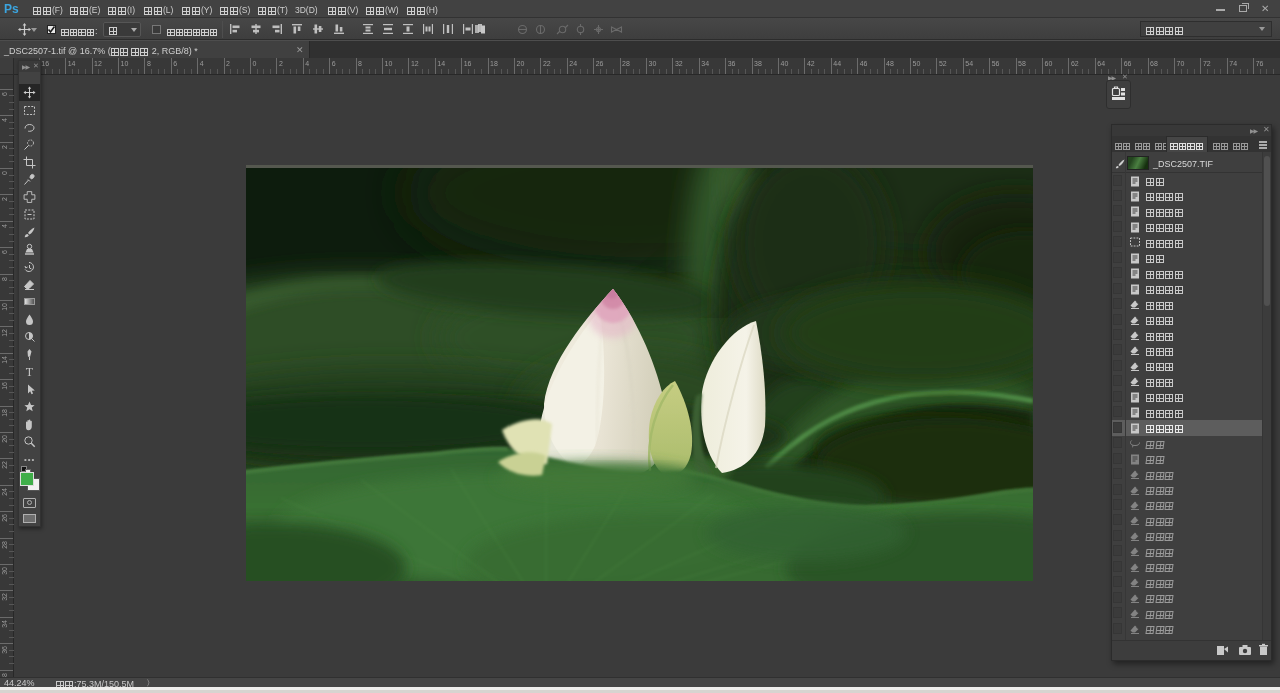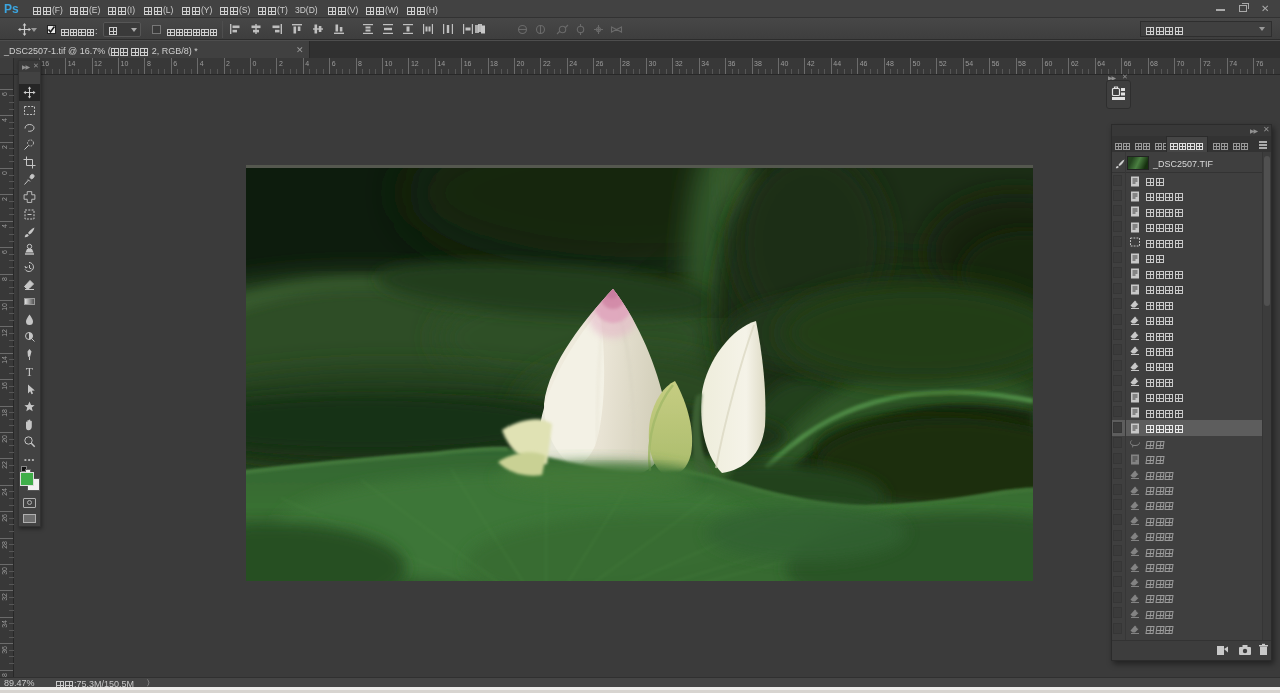--- a/index.html
+++ b/index.html
@@ -1006,16 +1006,16 @@
 <rect x="1" y="3" width="12" height="8" rx="1" fill="#c9c9c9"></rect>
     <rect x="4.5" y="1" width="5" height="3" fill="#c9c9c9"></rect>
     <circle cx="7" cy="7" r="2.2" fill="#3d3d3d"></circle>
   </svg>
 <svg class="abs" style="left:1258px;top:643px" width="11" height="13" viewBox="0 0 11 13">
 <rect x="2" y="3.5" width="7" height="8.5" fill="#c9c9c9"></rect>
     <rect x="1" y="2" width="9" height="1.4" fill="#c9c9c9"></rect>
     <rect x="4" y="0.8" width="3" height="1.6" fill="#c9c9c9"></rect>
   </svg>
 <div class="abs" style="left:0;top:677px;width:1280px;height:10px;background:#454545;border-top:1px solid #303030;"></div>
-<div class="abs" style="left:4px;top:678px;color:#c9c9c9;font-size:9px;white-space:nowrap;">89.47%</div>
+<div class="abs" style="left:4px;top:678px;color:#c9c9c9;font-size:9px;white-space:nowrap;">44.24%</div>
 <div class="abs" style="left:56px;top:679px;color:#c9c9c9;font-size:9px;white-space:nowrap;"><span class="cj" style="width:8px;height:8px;margin-right:1px;opacity:1.0;border:1px solid #c9c9c9;background:linear-gradient(#c9c9c9 0 0) 50% 50%/100% 1px no-repeat,linear-gradient(#c9c9c9 0 0) 50% 50%/1px 100% no-repeat;"></span><span class="cj" style="width:8px;height:8px;margin-right:1px;opacity:1.0;border:1px solid #c9c9c9;background:linear-gradient(#c9c9c9 0 0) 50% 50%/100% 1px no-repeat,linear-gradient(#c9c9c9 0 0) 50% 50%/1px 100% no-repeat;"></span><span style="vertical-align:1px">:75.3M/150.5M</span></div>
 <div class="abs" style="left:147px;top:678px;color:#9a9a9a;font-size:8px;white-space:nowrap;">〉</div>
 <div class="abs" style="left:0;top:687px;width:1280px;height:3px;background:#efeeec;"></div>
 <div class="abs" style="left:0;top:690px;width:1280px;height:3px;background:#d7d4d0;"></div>
 </body></html>

